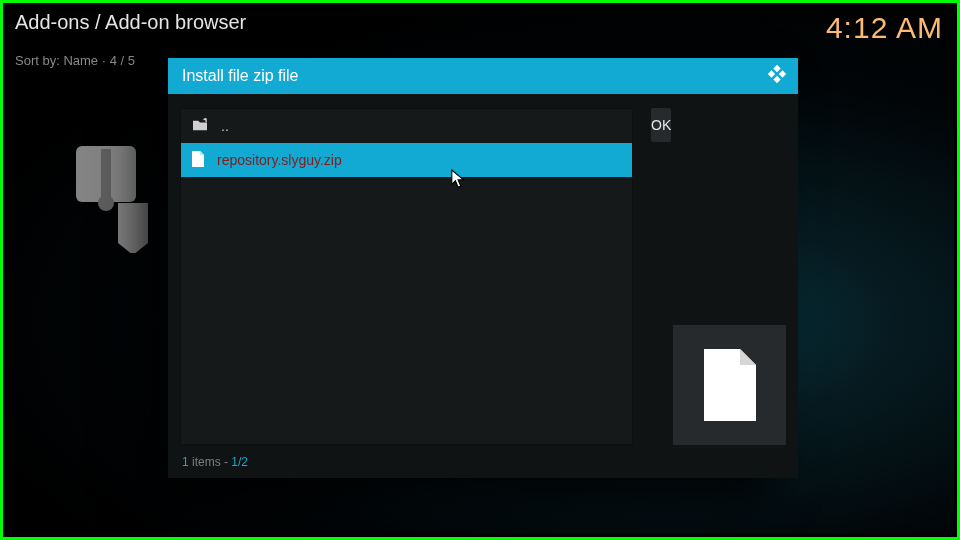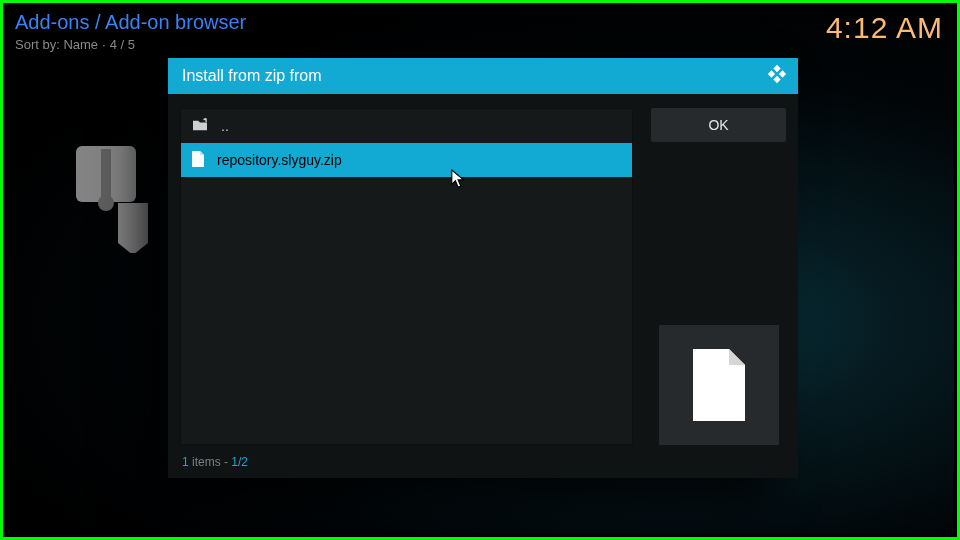--- a/index.html
+++ b/index.html
@@ -17,22 +17,22 @@
     position: absolute;
     inset: 3px;
     background: radial-gradient(ellipse at 70% 60%, #08353f 0%, #061a20 25%, #010507 55%, #000 80%);
   }
   .header {
     position: absolute;
     top: 8px; left: 12px; right: 14px;
     display: flex; justify-content: space-between; align-items: flex-start;
     color: #bfbfbf;
   }
-  .header-left .title { font-size: 20px; color: #3b82f6; }
-  .header-left .subtitle { font-size: 13px; color: #8a8a8a; margin-top: 3px; }
+  .header-left .title { font-size: 20px; color: #e5e5e5; }
+  .header-left .subtitle { font-size: 13px; color: #8a8a8a; margin-top: 19px; }
   .clock { font-size: 30px; color: #fdba74; font-weight: 400; letter-spacing: 1px; }
 
   .zip-art {
     position: absolute;
     left: 70px; top: 140px;
     width: 90px; height: 110px;
     opacity: 0.85;
   }
 
   .dialog {
@@ -58,32 +58,32 @@
   }
   .file-pane {
     flex: 1;
     background: #16191a;
     border: 1px solid #0e0f10;
     border-radius: 2px;
     overflow: hidden;
   }
   .side-pane {
     width: 135px;
-    display: flex; flex-direction: column; gap: 2px;
+    display: flex; flex-direction: row; gap: 2px;
   }
   .row {
     display: flex; align-items: center;
     height: 34px;
     padding: 0 10px;
     gap: 12px;
     color: #c8c8c8;
     font-size: 14px;
     cursor: pointer;
   }
-  .row.selected { background: #12a9d3; color: #000000; }
+  .row.selected { background: #12a9d3; color: #7f1d1d; }
   .btn {
     height: 34px;
     background: #262a2c;
     color: #e6e6e6;
     display: flex; align-items: center; justify-content: center;
     font-size: 14px;
     cursor: pointer;
     border-radius: 2px;
   }
   .preview {
@@ -123,21 +123,21 @@
 
 <svg class="zip-art" viewBox="0 0 90 110">
   <rect x="3" y="3" width="60" height="56" rx="6" fill="#9a9a9a"></rect>
   <rect x="28" y="6" width="10" height="50" fill="#6f6f6f"></rect>
   <circle cx="33" cy="60" r="8" fill="#6f6f6f"></circle>
   <path d="M45 60 h30 v40 l-15 12 l-15 -12 z" fill="#9a9a9a"></path>
 </svg>
 
 <div class="dialog">
   <div class="dialog-titlebar">
-    <span class="ttl">Install from zip from</span>
+    <span class="ttl">Install file zip file</span>
     <span>
       <svg width="22" height="22" viewBox="0 0 24 24">
           <path fill="#fff" d="M12 2 l4 4 -4 4 -4 -4z M2 12 l4 -4 4 4 -4 4z M22 12 l-4 -4 -4 4 4 4z M12 22 l-4 -4 4 -4 4 4z"></path>
         </svg>
     </span>
   </div>
 
   <div class="dialog-body">
     <div class="file-pane">
       <div class="row">

